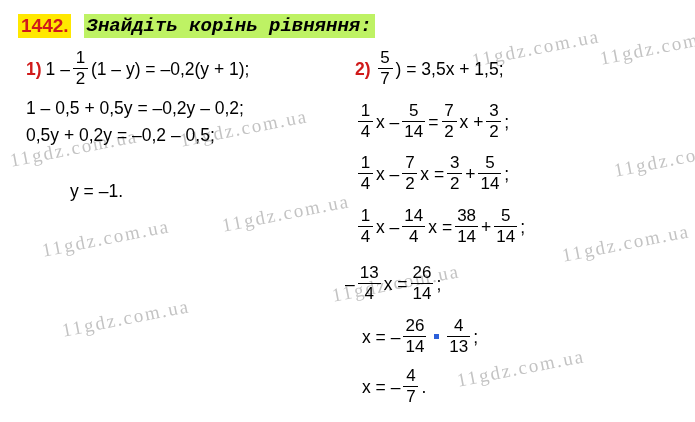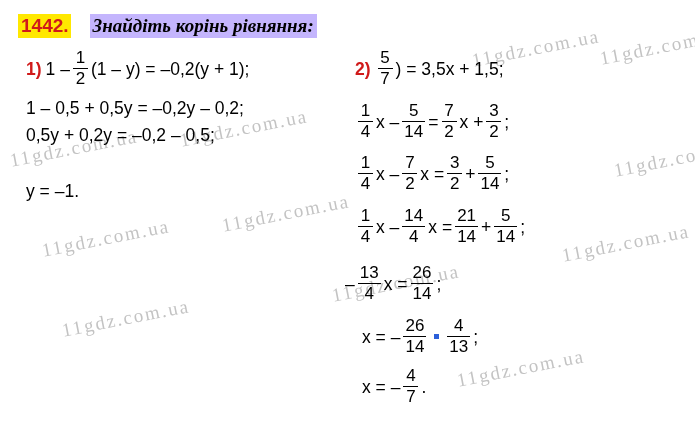--- a/index.html
+++ b/index.html
@@ -36,38 +36,38 @@
     opacity: .85;
   }
 
   
   .header {
     position: absolute;
     left: 18px;
     top: 14px;
     display: flex;
     align-items: center;
-    gap: 19px;
+    gap: 13px;
   }
   .task-num {
     background: #ffe800;
     color: #d01a1a;
     font-weight: bold;
     font-size: 19px;
     padding: 1px 2px 1px 3px;
     font-family: "Liberation Sans", sans-serif;
   }
   .task-title {
-    background: #c4b5fd;
+    background: #bef264;
     color: #000;
     font-weight: bold;
     font-style: italic;
     font-size: 19px;
     padding: 1px 3px;
-    font-family: Liberation Serif, serif;
+    font-family: Liberation Mono, monospace;
   }
 
   
   .mathline {
     position: absolute;
     font-family: "Liberation Sans", sans-serif;
     font-size: 17.5px;
     color: #000;
     white-space: nowrap;
     display: flex;
@@ -148,21 +148,21 @@
 
   <div class="mathline col-left" style="top:98px;align-items:flex-end;">
     <span>1 – 0,5 + 0,5y = –0,2y – 0,2;</span>
   </div>
 
   <div class="mathline col-left" style="top:125px;">
     <span>0,5y + 0,2y = –0,2 – 0,5;</span>
   </div>
 
 
-  <div class="mathline col-left" style="top:181px;">
+  <div class="mathline col-left" style="top:181px;margin-left:44px;">
     <span>y = –1.</span>
   </div>
 
   <div class="mathline col-right" style="top:50px;">
     <span class="idx">2)</span>
     <span class="frac">
       <span class="num">5</span>
       <span class="bar"></span>
       <span class="den">7</span>
     </span>
@@ -230,21 +230,21 @@
       <span class="den">4</span>
     </span>
     <span>x –</span>
     <span class="frac">
       <span class="num">14</span>
       <span class="bar"></span>
       <span class="den">4</span>
     </span>
     <span>x =</span>
     <span class="frac">
-      <span class="num">21</span>
+      <span class="num">38</span>
       <span class="bar"></span>
       <span class="den">14</span>
     </span>
     <span>+</span>
     <span class="frac">
       <span class="num">5</span>
       <span class="bar"></span>
       <span class="den">14</span>
     </span>
     <span>;</span>

